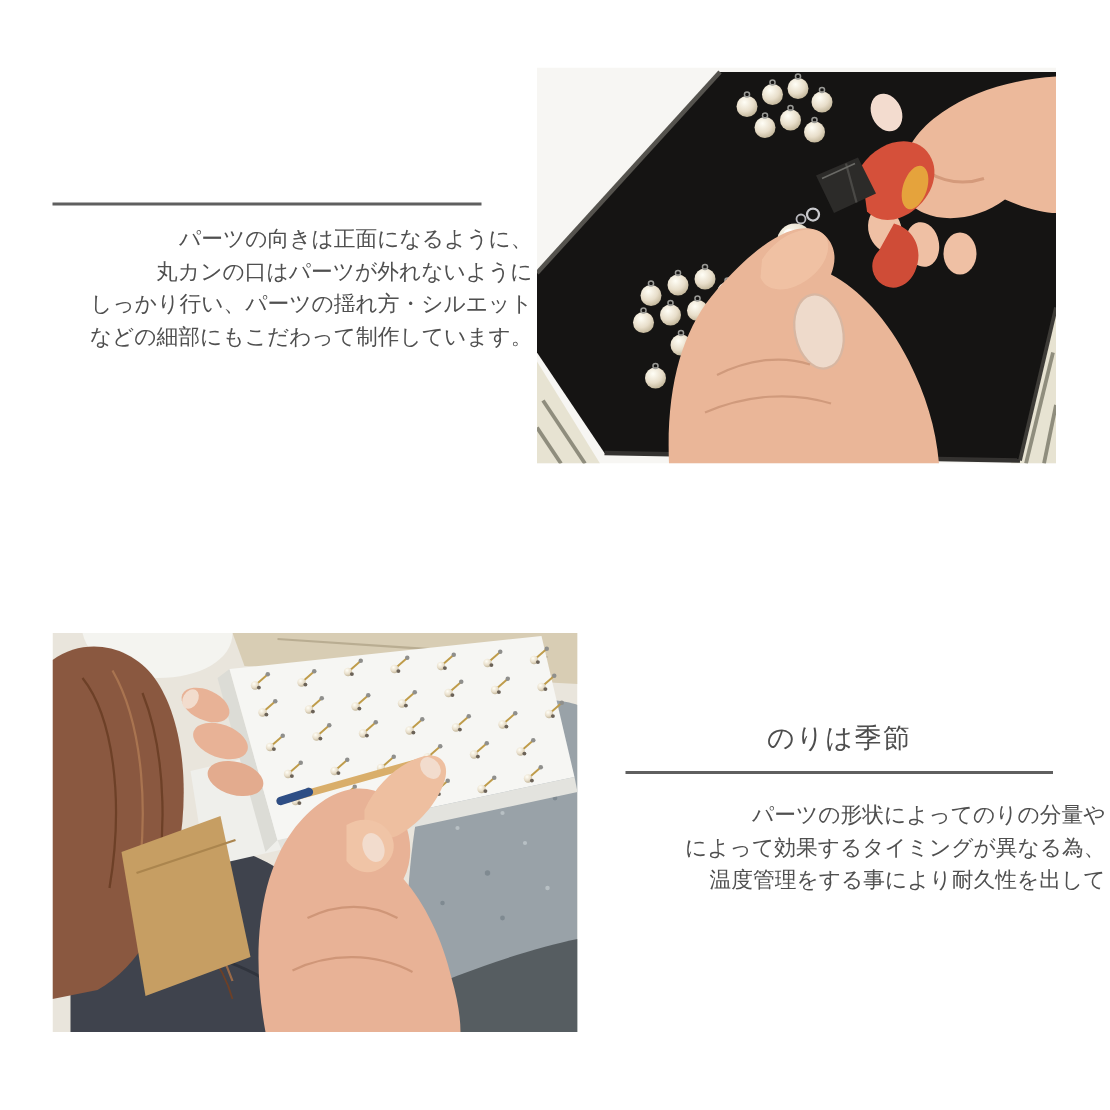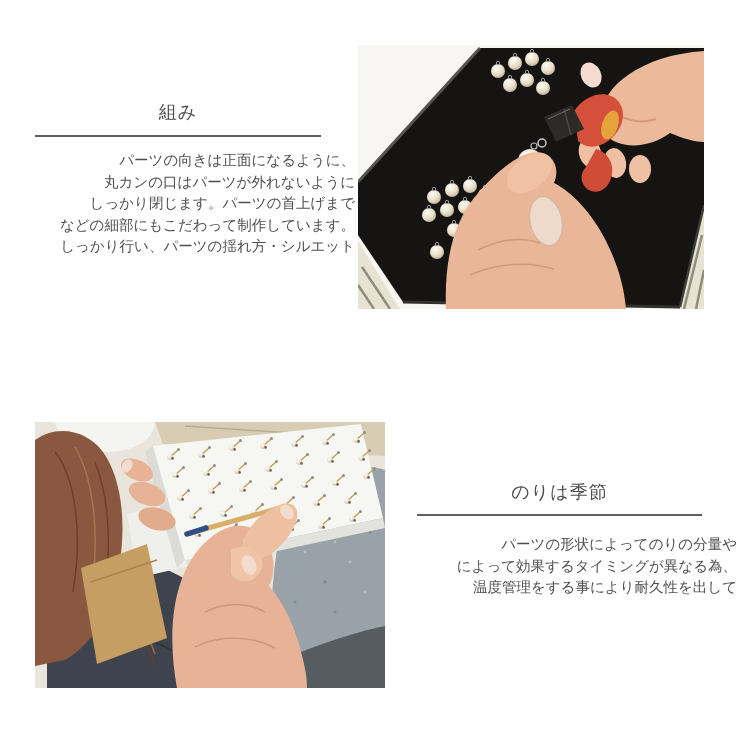--- a/index.html
+++ b/index.html
@@ -22,28 +22,26 @@
   .p2{left:35px;top:422px;width:350px;height:266px;}
   .t2{left:417px;top:480px;width:285px;}
   .d2{left:417px;top:514px;width:285px;}
   .b2{left:417px;top:518px;width:320px;margin-top:16px;}
 </style>
 </head>
 <body>
 
 <div class="page">
 
-  <h2 class="title t1">組み</h2>
   <div class="divider d1"></div>
   <div class="body b1">
     <div>パーツの向きは正面になるように、</div>
     <div>丸カンの口はパーツが外れないように</div>
-    <div>しっかり閉じます。パーツの首上げまで</div>
+    <div>しっかり行い、パーツの揺れ方・シルエット</div>
     <div>などの細部にもこだわって制作しています。</div>
-    <div>しっかり行い、パーツの揺れ方・シルエット</div>
   </div>
 
   <figure class="photo p1">
     <svg viewBox="0 0 346 264" preserveAspectRatio="none" aria-hidden="true">
       <defs>
         <radialGradient id="pg" cx="0.38" cy="0.3" r="0.8">
           <stop offset="0" stop-color="#fffef6"></stop>
           <stop offset="0.55" stop-color="#e8deca"></stop>
           <stop offset="1" stop-color="#b8ab8d"></stop>
         </radialGradient>

